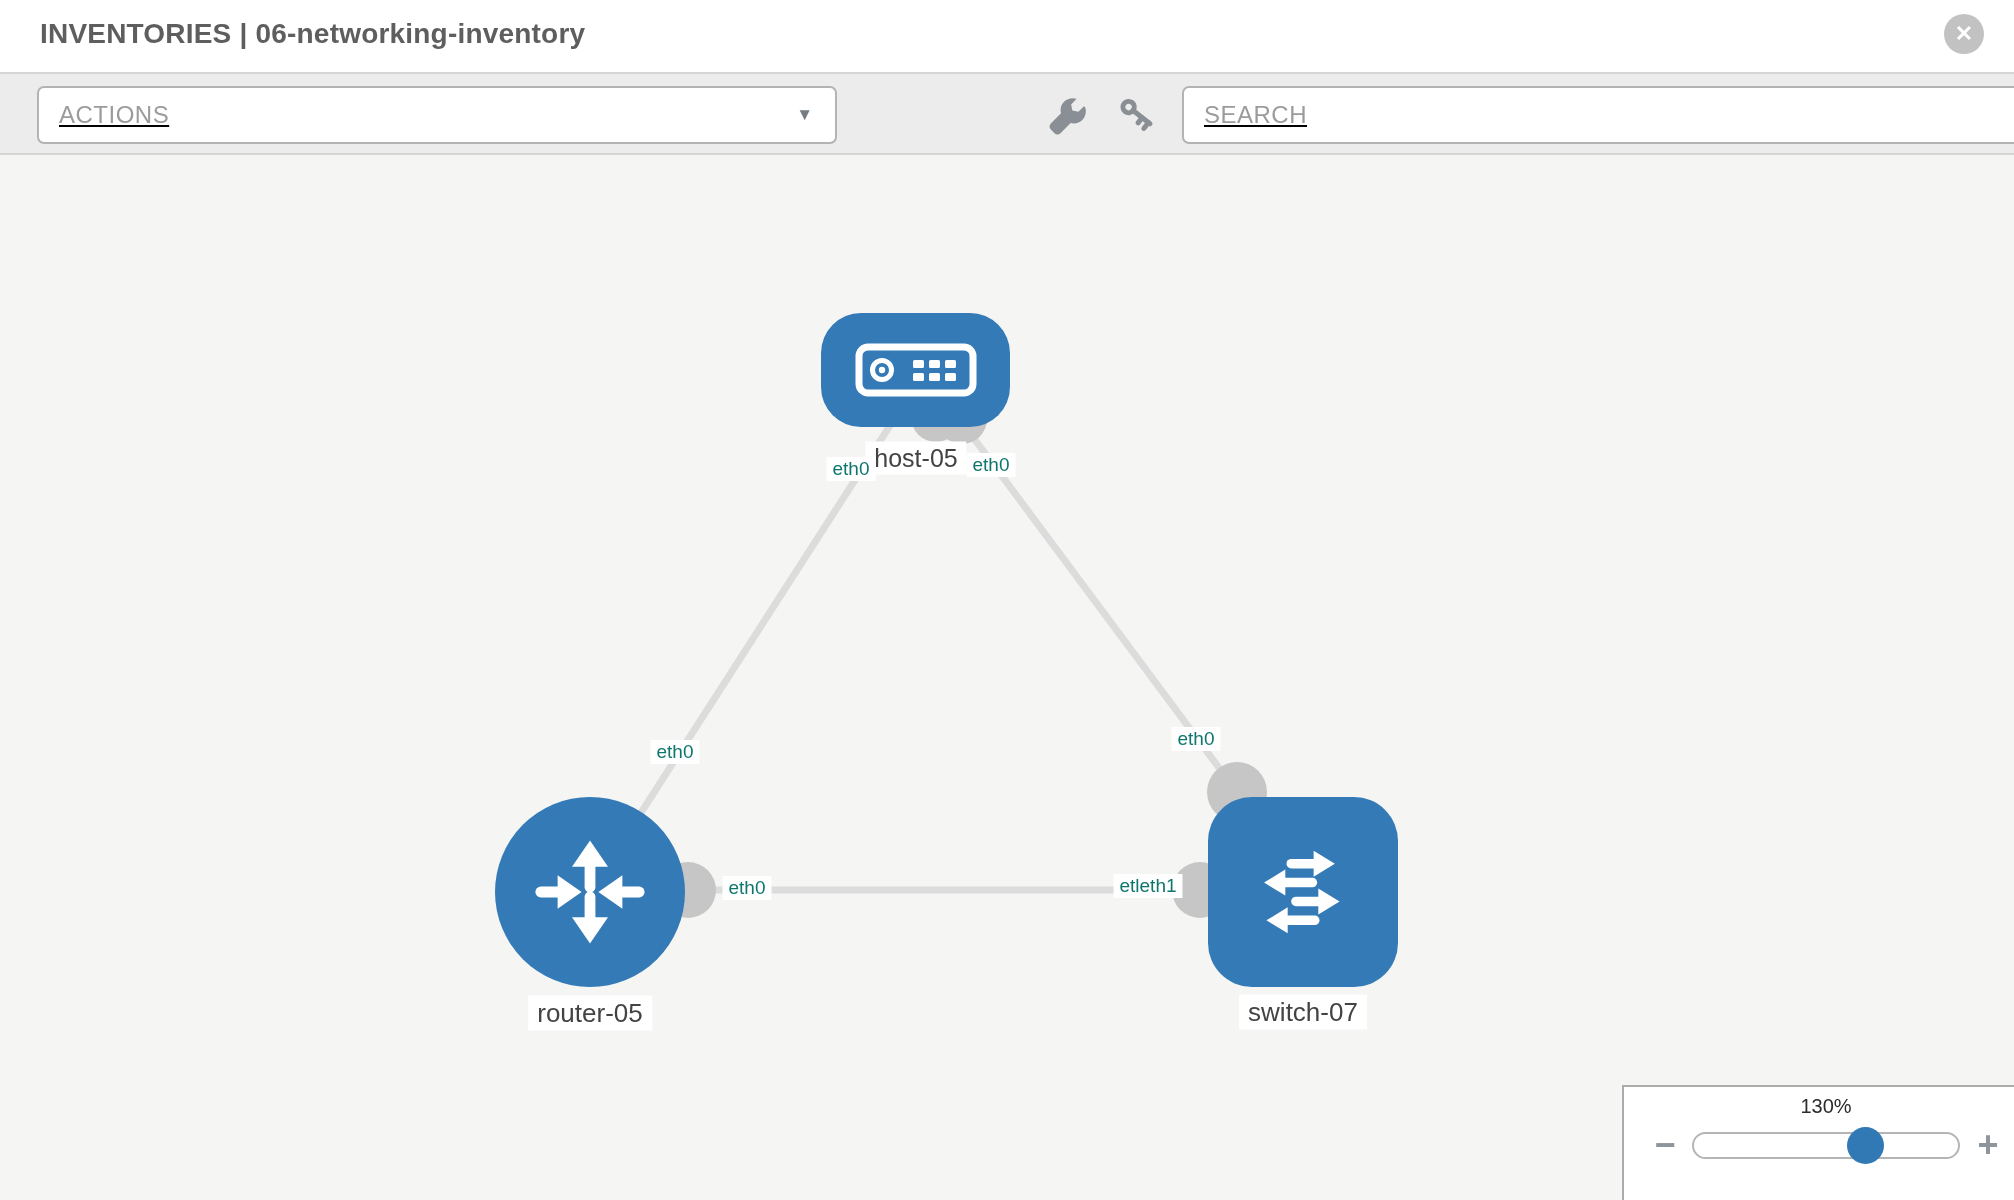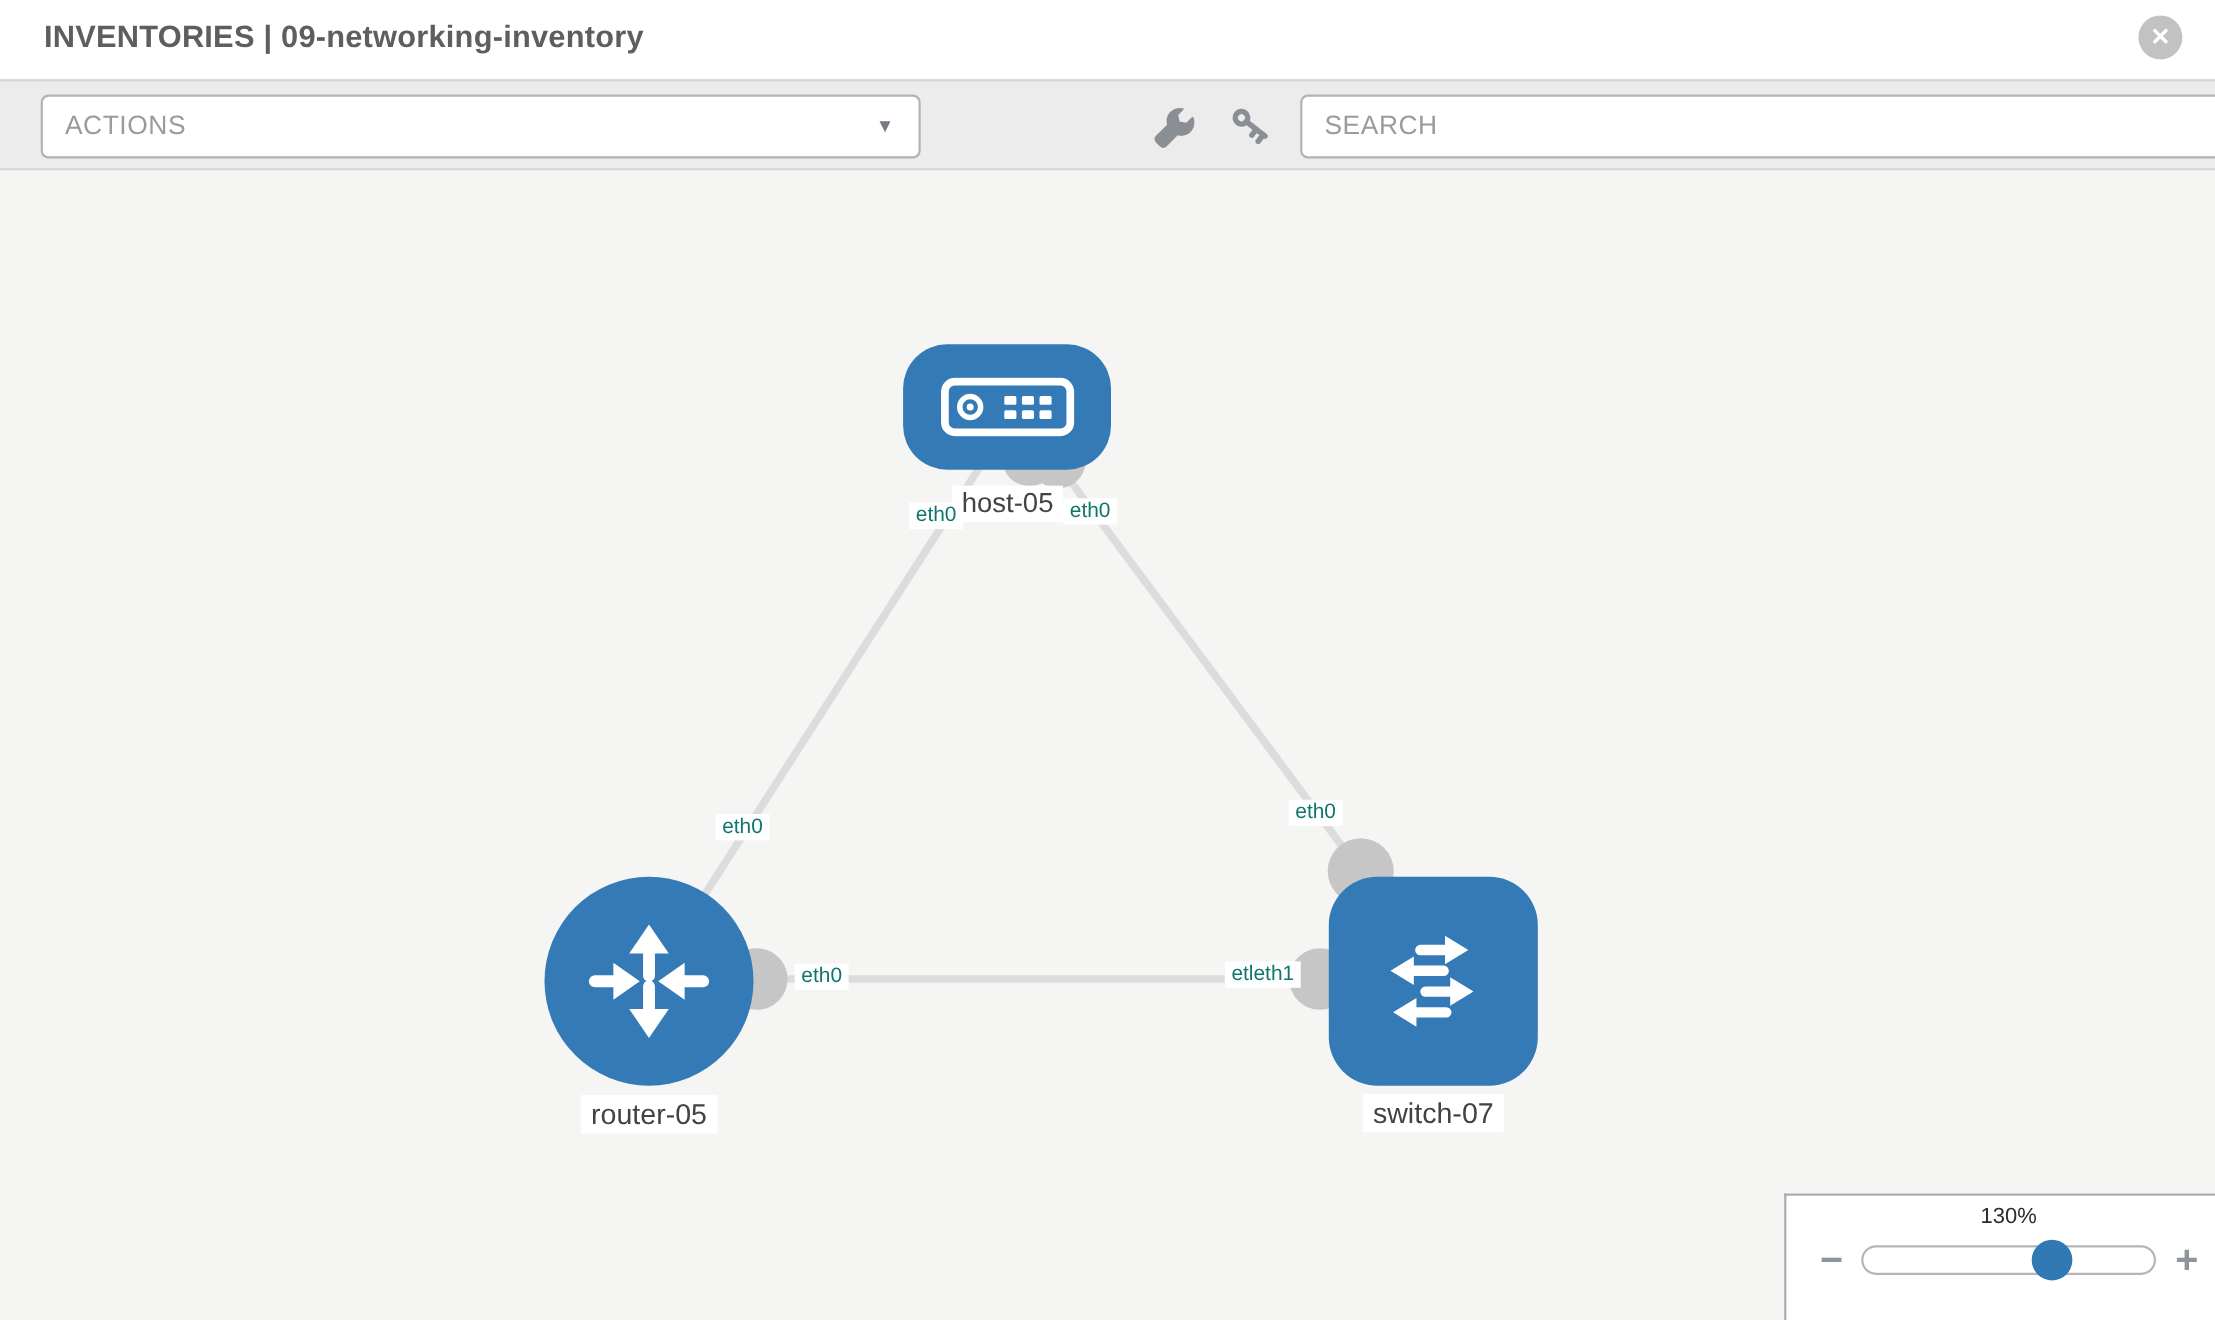--- a/index.html
+++ b/index.html
@@ -9,21 +9,21 @@
   .header { position:absolute; left:0; top:0; width:2014px; height:72px; background:#fff; }
   .page-title { position:absolute; left:40px; top:18px; font-size:28px; font-weight:bold; color:#5e5e5e; letter-spacing:.2px; }
   .close-btn { position:absolute; right:30px; top:14px; width:40px; height:40px; border-radius:50%;
                background:#c2c2c2; color:#fff; font-size:22px; font-weight:bold; line-height:40px;
                text-align:center; cursor:pointer; }
 
   
   .toolbar { position:absolute; left:0; top:72px; width:2014px; height:83px; background:#ececec;
              border-top:2px solid #d5d5d5; border-bottom:2px solid #d5d5d5; }
   .select-box { position:absolute; top:12px; height:58px; background:#fff; border:2px solid #b3b3b3;
-                border-radius:7px; display:flex; align-items:center; padding:0 20px; cursor:pointer; }
+                border-radius:7px; display:flex; align-items:center; padding:0 20px; cursor:pointer;text-decoration:underline; }
   .select-box .ph { font-size:24px; color:#9b9b9b; letter-spacing:.5px; }
   .select-box .caret { position:absolute; right:22px; top:50%; transform:translateY(-50%);
                        font-size:17px; color:#757b82; }
   .actions-box { left:37px; width:800px; }
   .search-box  { left:1182px; width:907px; }
   .tool-icon { position:absolute; top:22px; width:40px; height:40px; cursor:pointer; }
   .wrench-pos { left:1048px; }
   .key-pos    { left:1116px; }
 
   
@@ -51,21 +51,21 @@
   .zoom-plus  { left:344px; }
   .zoom-track { position:absolute; left:68px; top:45px; width:268px; height:27px; background:#fff;
                 border:2px solid #b5b5b5; border-radius:14px; cursor:pointer; }
   .zoom-thumb { position:absolute; left:223px; top:40px; width:37px; height:37px; border-radius:50%;
                 background:#3179b5; cursor:pointer; }
 </style>
 </head>
 <body>
 
 <div class="header">
-  <div class="page-title">INVENTORIES | 09-networking-inventory</div>
+  <div class="page-title">INVENTORIES | 06-networking-inventory</div>
   <div class="close-btn">✕</div>
 </div>
 
 <div class="toolbar">
   <div class="select-box actions-box">
     <span class="ph">ACTIONS</span>
     <span class="caret">▼</span>
   </div>
 
   <svg class="tool-icon wrench-pos" viewBox="0 0 24 24">

